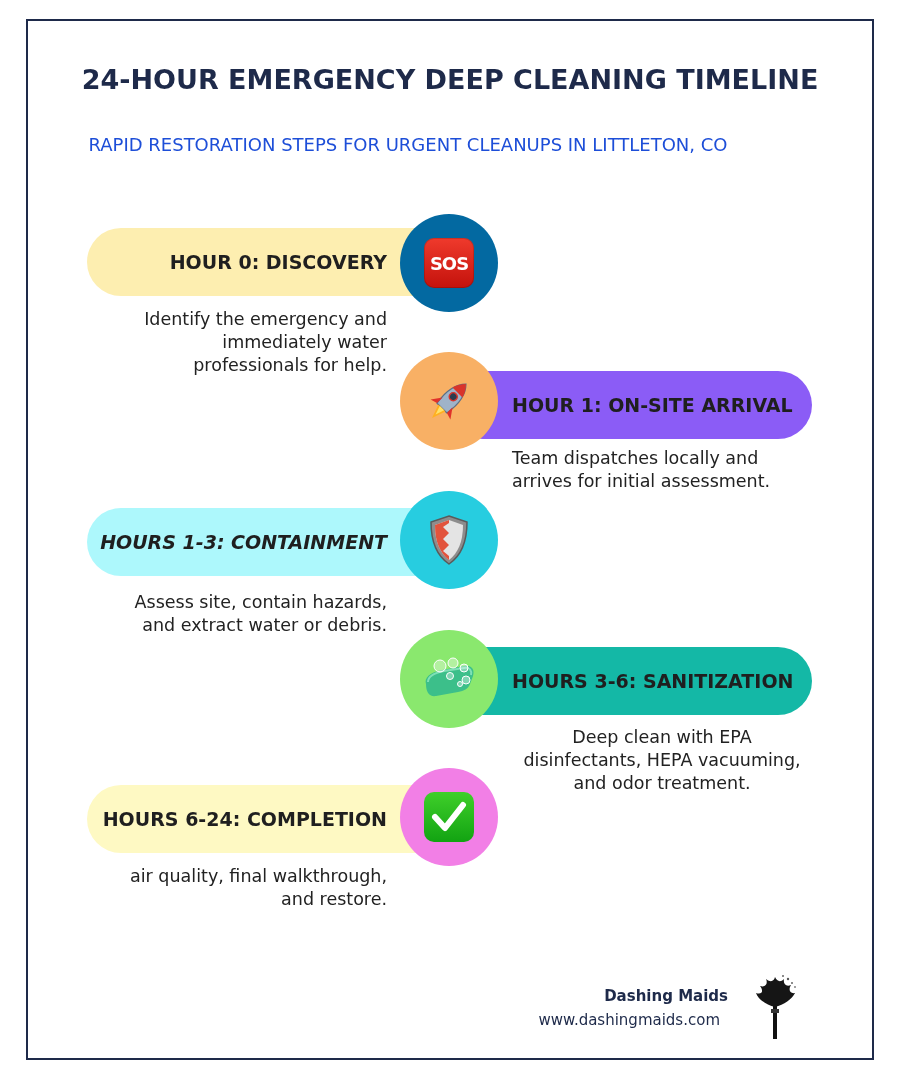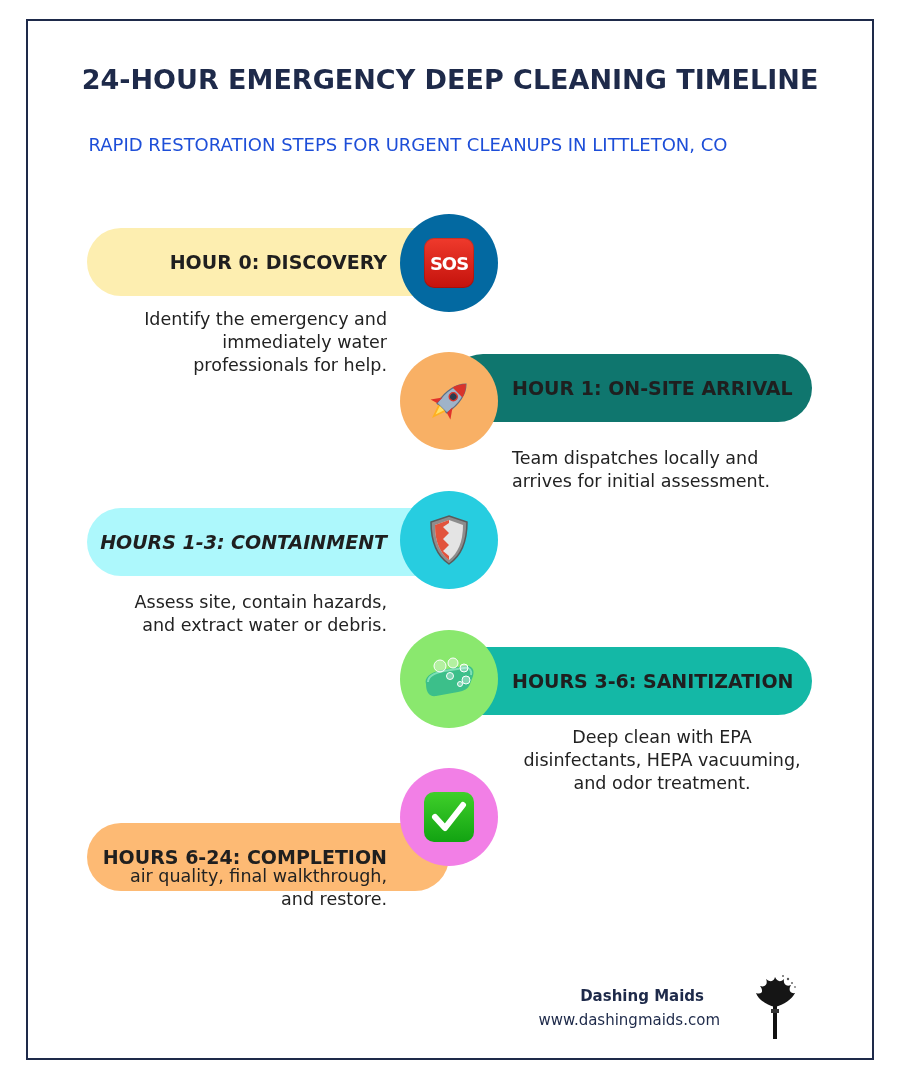--- a/index.html
+++ b/index.html
@@ -36,21 +36,21 @@
   }
   .desc {
     position: absolute; font-family: "DejaVu Sans", sans-serif; font-size: 17.5px; line-height: 23px;
     color: #222222;
   }
   .desc.left { right: 513px; text-align: right; width: 300px; }
   .desc.right { left: 512px; text-align: left; width: 300px; }
   .desc span { display: block; white-space: nowrap; }
 
   .footer-name {
-    position: absolute; right: 196px; top: 987px; font-family: "DejaVu Sans", sans-serif;
+    position: absolute; right: 172px; top: 987px; font-family: "DejaVu Sans", sans-serif;
     font-weight: bold; font-size: 15px; color: #1e2a4a; text-align: right;
   }
   .footer-url {
     position: absolute; right: 180px; top: 1011px; font-family: "DejaVu Sans", sans-serif;
     font-size: 15px; color: #1e2a4a; text-align: right;
   }
   .broom { position: absolute; left: 750px; top: 975px; width: 50px; height: 66px; }
 
   
   .sos {
@@ -79,21 +79,21 @@
 </div>
 <div class="circle" style="top:214px; background:#0369a1;">
   <div class="sos">SOS</div>
 </div>
 <div class="desc left" style="top:308px;">
   <span>Identify the emergency and</span>
   <span>immediately water</span>
   <span>professionals for help.</span>
 </div>
 
-<div class="pill right" style="left:449px; top:354px; width:363px; background:#0f766e;">
+<div class="pill right" style="left:449px; top:371px; width:363px; background:#8b5cf6;">
   <span class="pill-label">HOUR 1: ON-SITE ARRIVAL</span>
 </div>
 <div class="circle" style="top:352px; background:#f8b065;">
   <svg width="56" height="56" viewBox="0 0 56 56">
     <g transform="rotate(45 28 28)">
       <path d="M28 4 C36 12 37 26 35 38 L21 38 C19 26 20 12 28 4 Z" fill="#9fb3c8" stroke="#5b6f86" stroke-width="1.2"></path>
       <path d="M28 4 C32 8 34 12 35 16 L21 16 C22 12 24 8 28 4 Z" fill="#d9342b"></path>
       <circle cx="28" cy="22" r="4" fill="#2b3b4f" stroke="#d9342b" stroke-width="1.5"></circle>
       <path d="M21 30 L14 40 L21 38 Z" fill="#e0312a"></path>
       <path d="M35 30 L42 40 L35 38 Z" fill="#e0312a"></path>
@@ -136,21 +136,21 @@
     <circle cx="46" cy="26" r="4" fill="rgba(255,255,255,0.35)" stroke="#ffffff" stroke-width="1"></circle>
     <circle cx="40" cy="30" r="2.5" fill="rgba(255,255,255,0.35)" stroke="#ffffff" stroke-width="1"></circle>
   </svg>
 </div>
 <div class="desc right" style="top:726px;text-align:center;">
   <span>Deep clean with EPA</span>
   <span>disinfectants, HEPA vacuuming,</span>
   <span>and odor treatment.</span>
 </div>
 
-<div class="pill left" style="left:87px; top:785px; width:362px; background:#fdba74;margin-top:38px;">
+<div class="pill left" style="left:87px; top:785px; width:362px; background:#fef9c3;">
   <span class="pill-label">HOURS 6-24: COMPLETION</span>
 </div>
 <div class="circle" style="top:768px; background:#f27fe6;">
   <div class="check">
     <svg width="36" height="32" viewBox="0 0 36 32">
       <path d="M4 16 L14 27 L32 4" fill="none" stroke="#ffffff" stroke-width="6" stroke-linecap="round" stroke-linejoin="round"></path>
     </svg>
   </div>
 </div>
 <div class="desc left" style="top:865px;">

